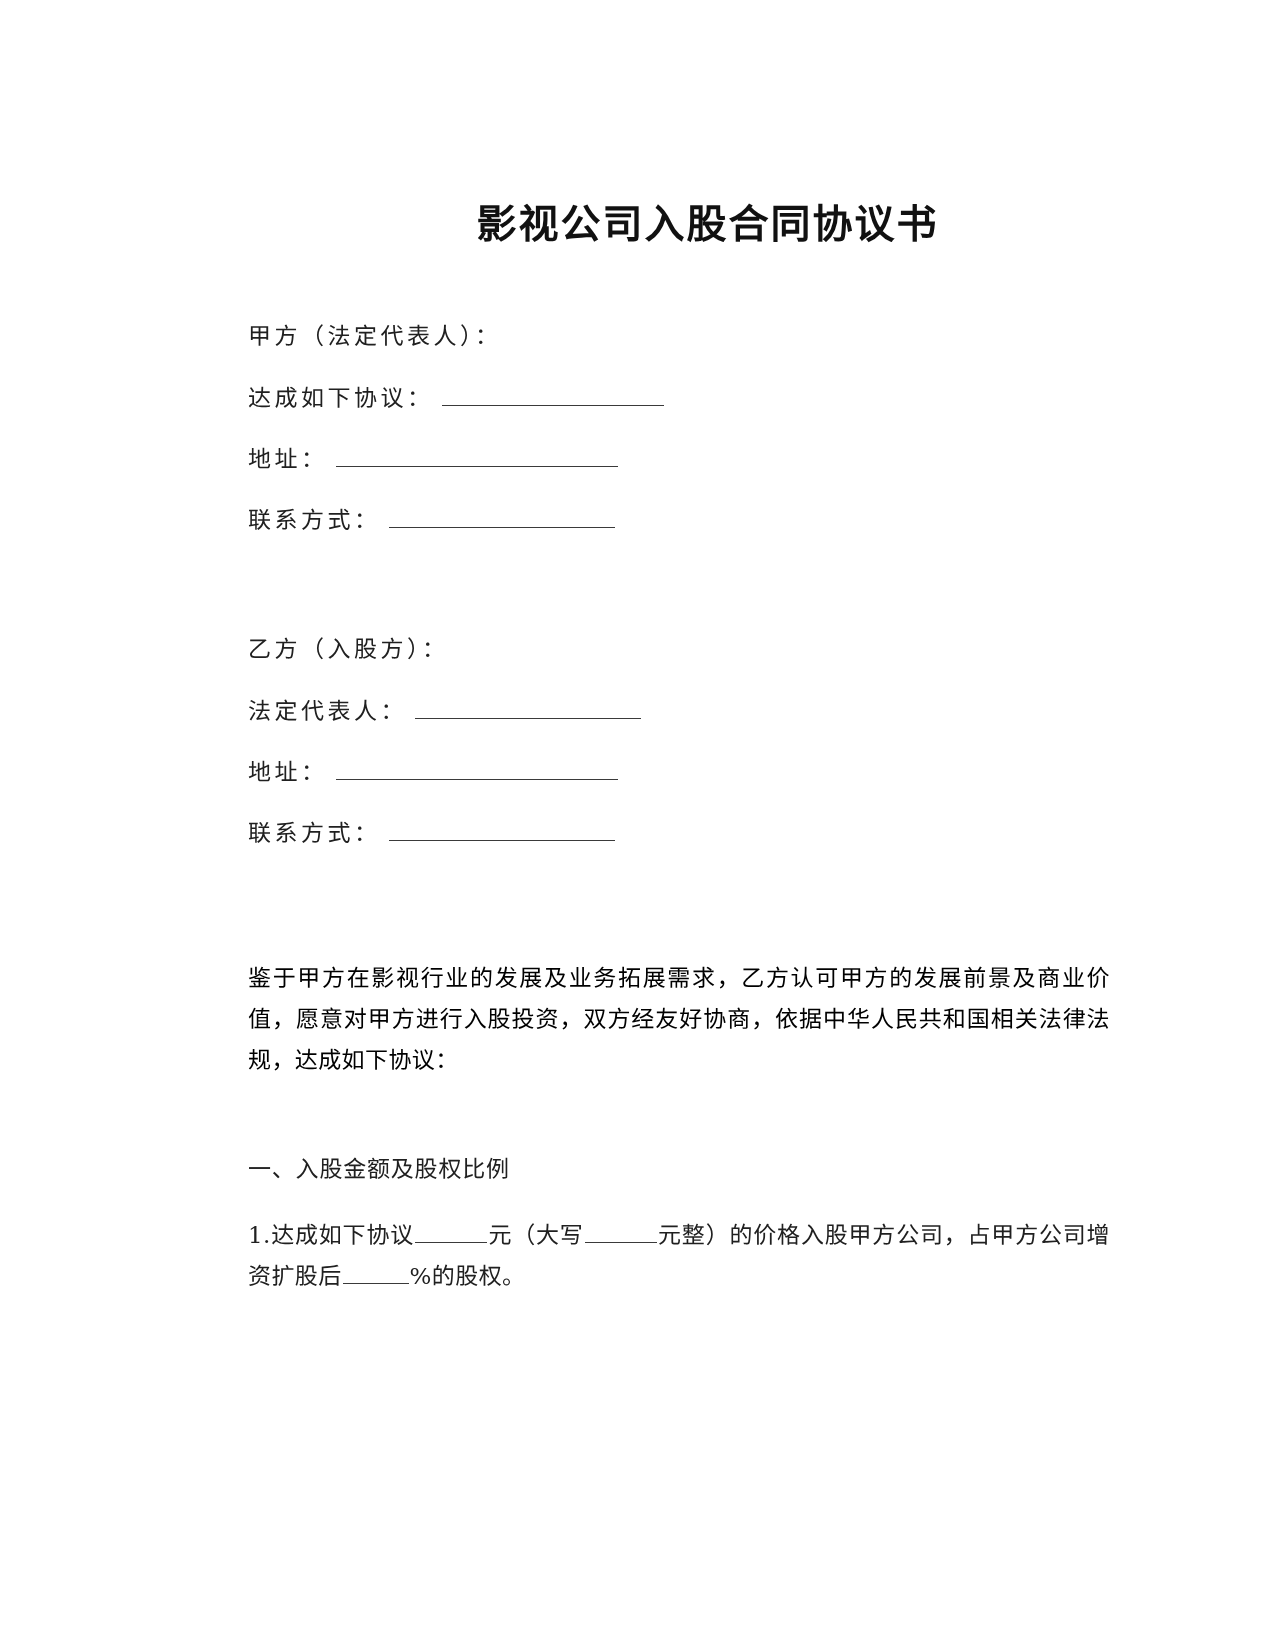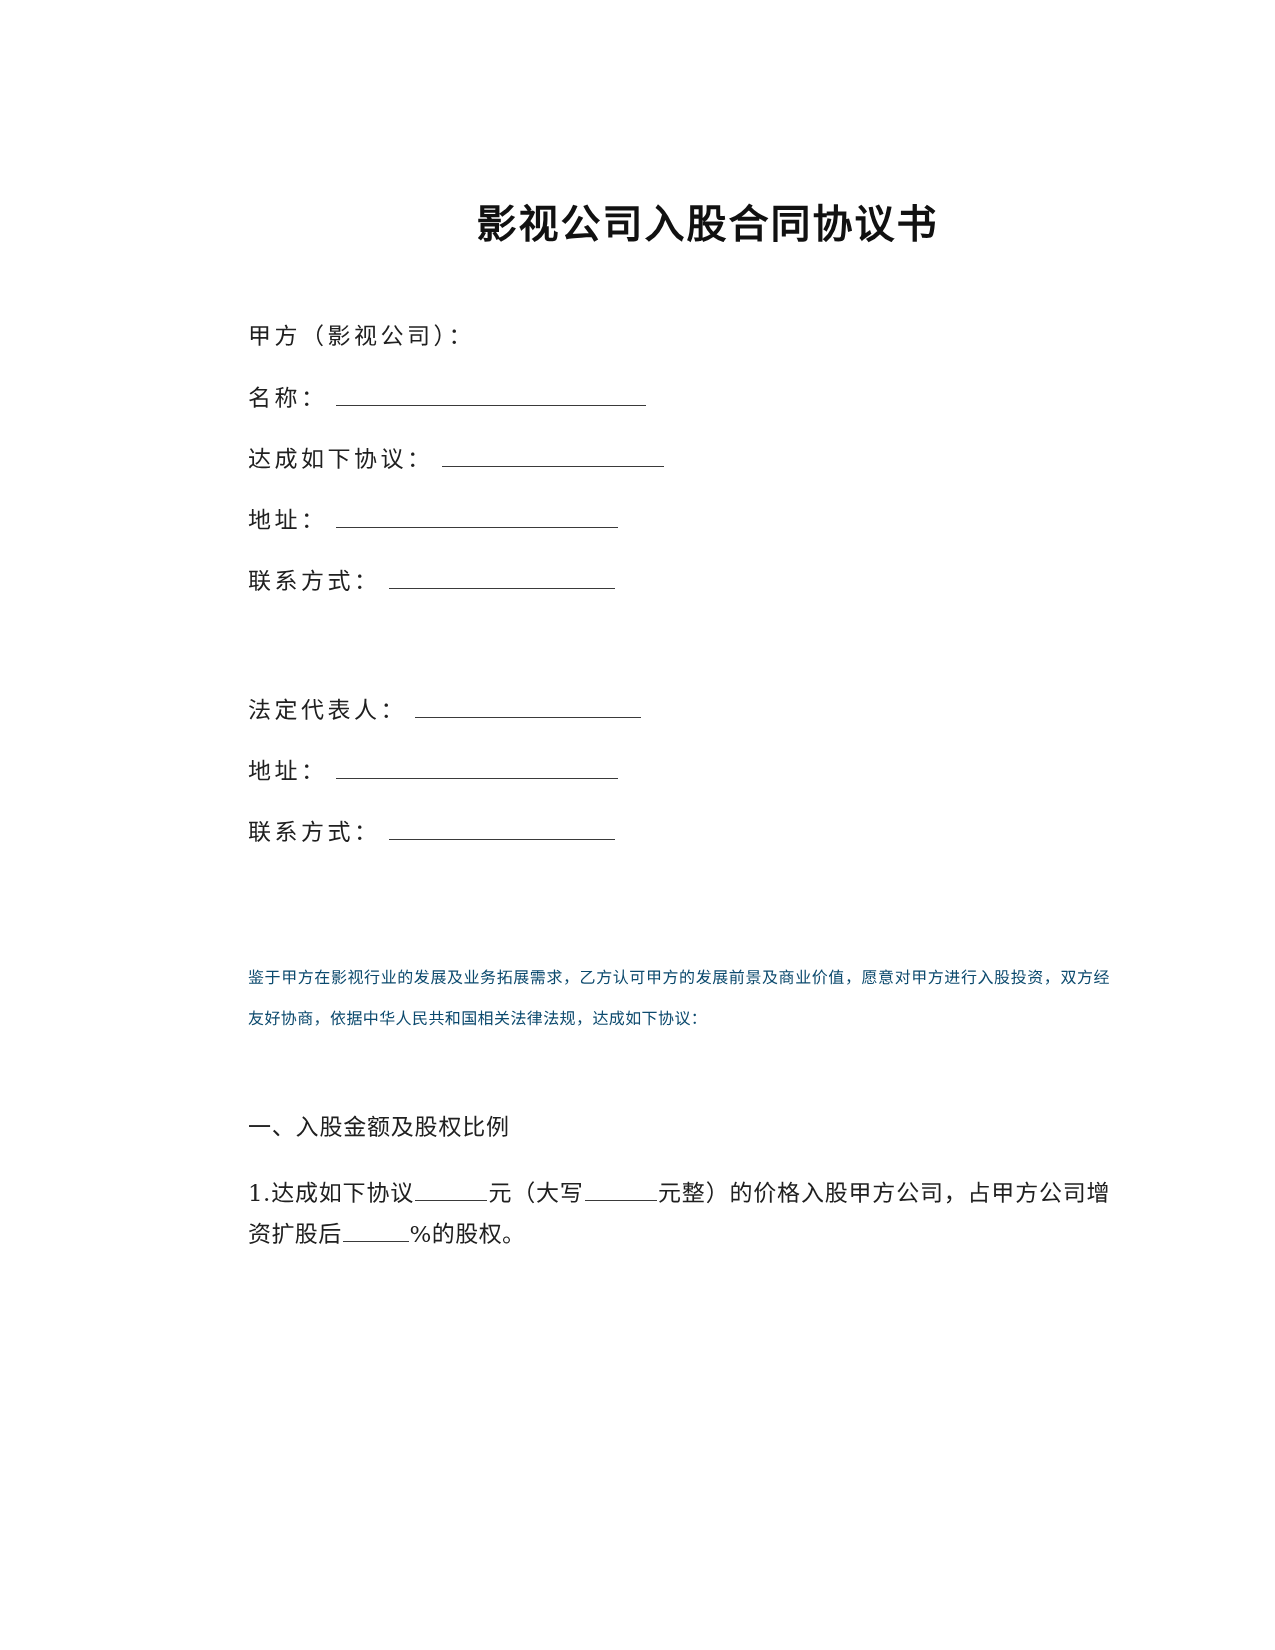--- a/index.html
+++ b/index.html
@@ -88,23 +88,23 @@
 
   
   .gap-party { height: 68px; }
   .gap-recital { height: 80px; }
   .gap-section { height: 72px; }
   .gap-item { height: 28px; }
 
   
   .para {
     font-family: "DejaVu Serif", "Liberation Serif", serif;
-    font-size: 16px;
+    font-size: 23px;
     line-height: 41px;
-    color: #0c4a6e;
+    color: #000000;
     text-align: justify;
     text-justify: inter-ideograph;
     letter-spacing: 0.4px;
     width: 862px;
   }
 
   .section-heading {
     font-family: Liberation Serif, serif;
     font-size: 23px;
     line-height: 34px;
@@ -137,44 +137,41 @@
 </style>
 </head>
 <body>
 
 <div class="page">
 
   <div class="doc-title">影视公司入股合同协议书</div>
 
   <div class="body-area">
 
-    <div class="line party-heading">甲方（影视公司）：</div>
-
-    <div class="field-row">
-      <span class="line field-label">名称：</span>
-      <span class="field-rule rule-w-310"></span>
-    </div>
+    <div class="line party-heading">甲方（法定代表人）：</div>
+
 
     <div class="field-row">
       <span class="line field-label">达成如下协议：</span>
       <span class="field-rule rule-w-220"></span>
     </div>
 
     <div class="field-row">
       <span class="line field-label">地址：</span>
       <span class="field-rule rule-w-282"></span>
     </div>
 
     <div class="field-row">
       <span class="line field-label">联系方式：</span>
       <span class="field-rule rule-w-225"></span>
     </div>
 
     <div class="gap-party"></div>
 
+    <div class="line party-heading">乙方（入股方）：</div>
 
 
     <div class="field-row">
       <span class="line field-label">法定代表人：</span>
       <span class="field-rule rule-w-225"></span>
     </div>
 
     <div class="field-row">
       <span class="line field-label">地址：</span>
       <span class="field-rule rule-w-282"></span>

